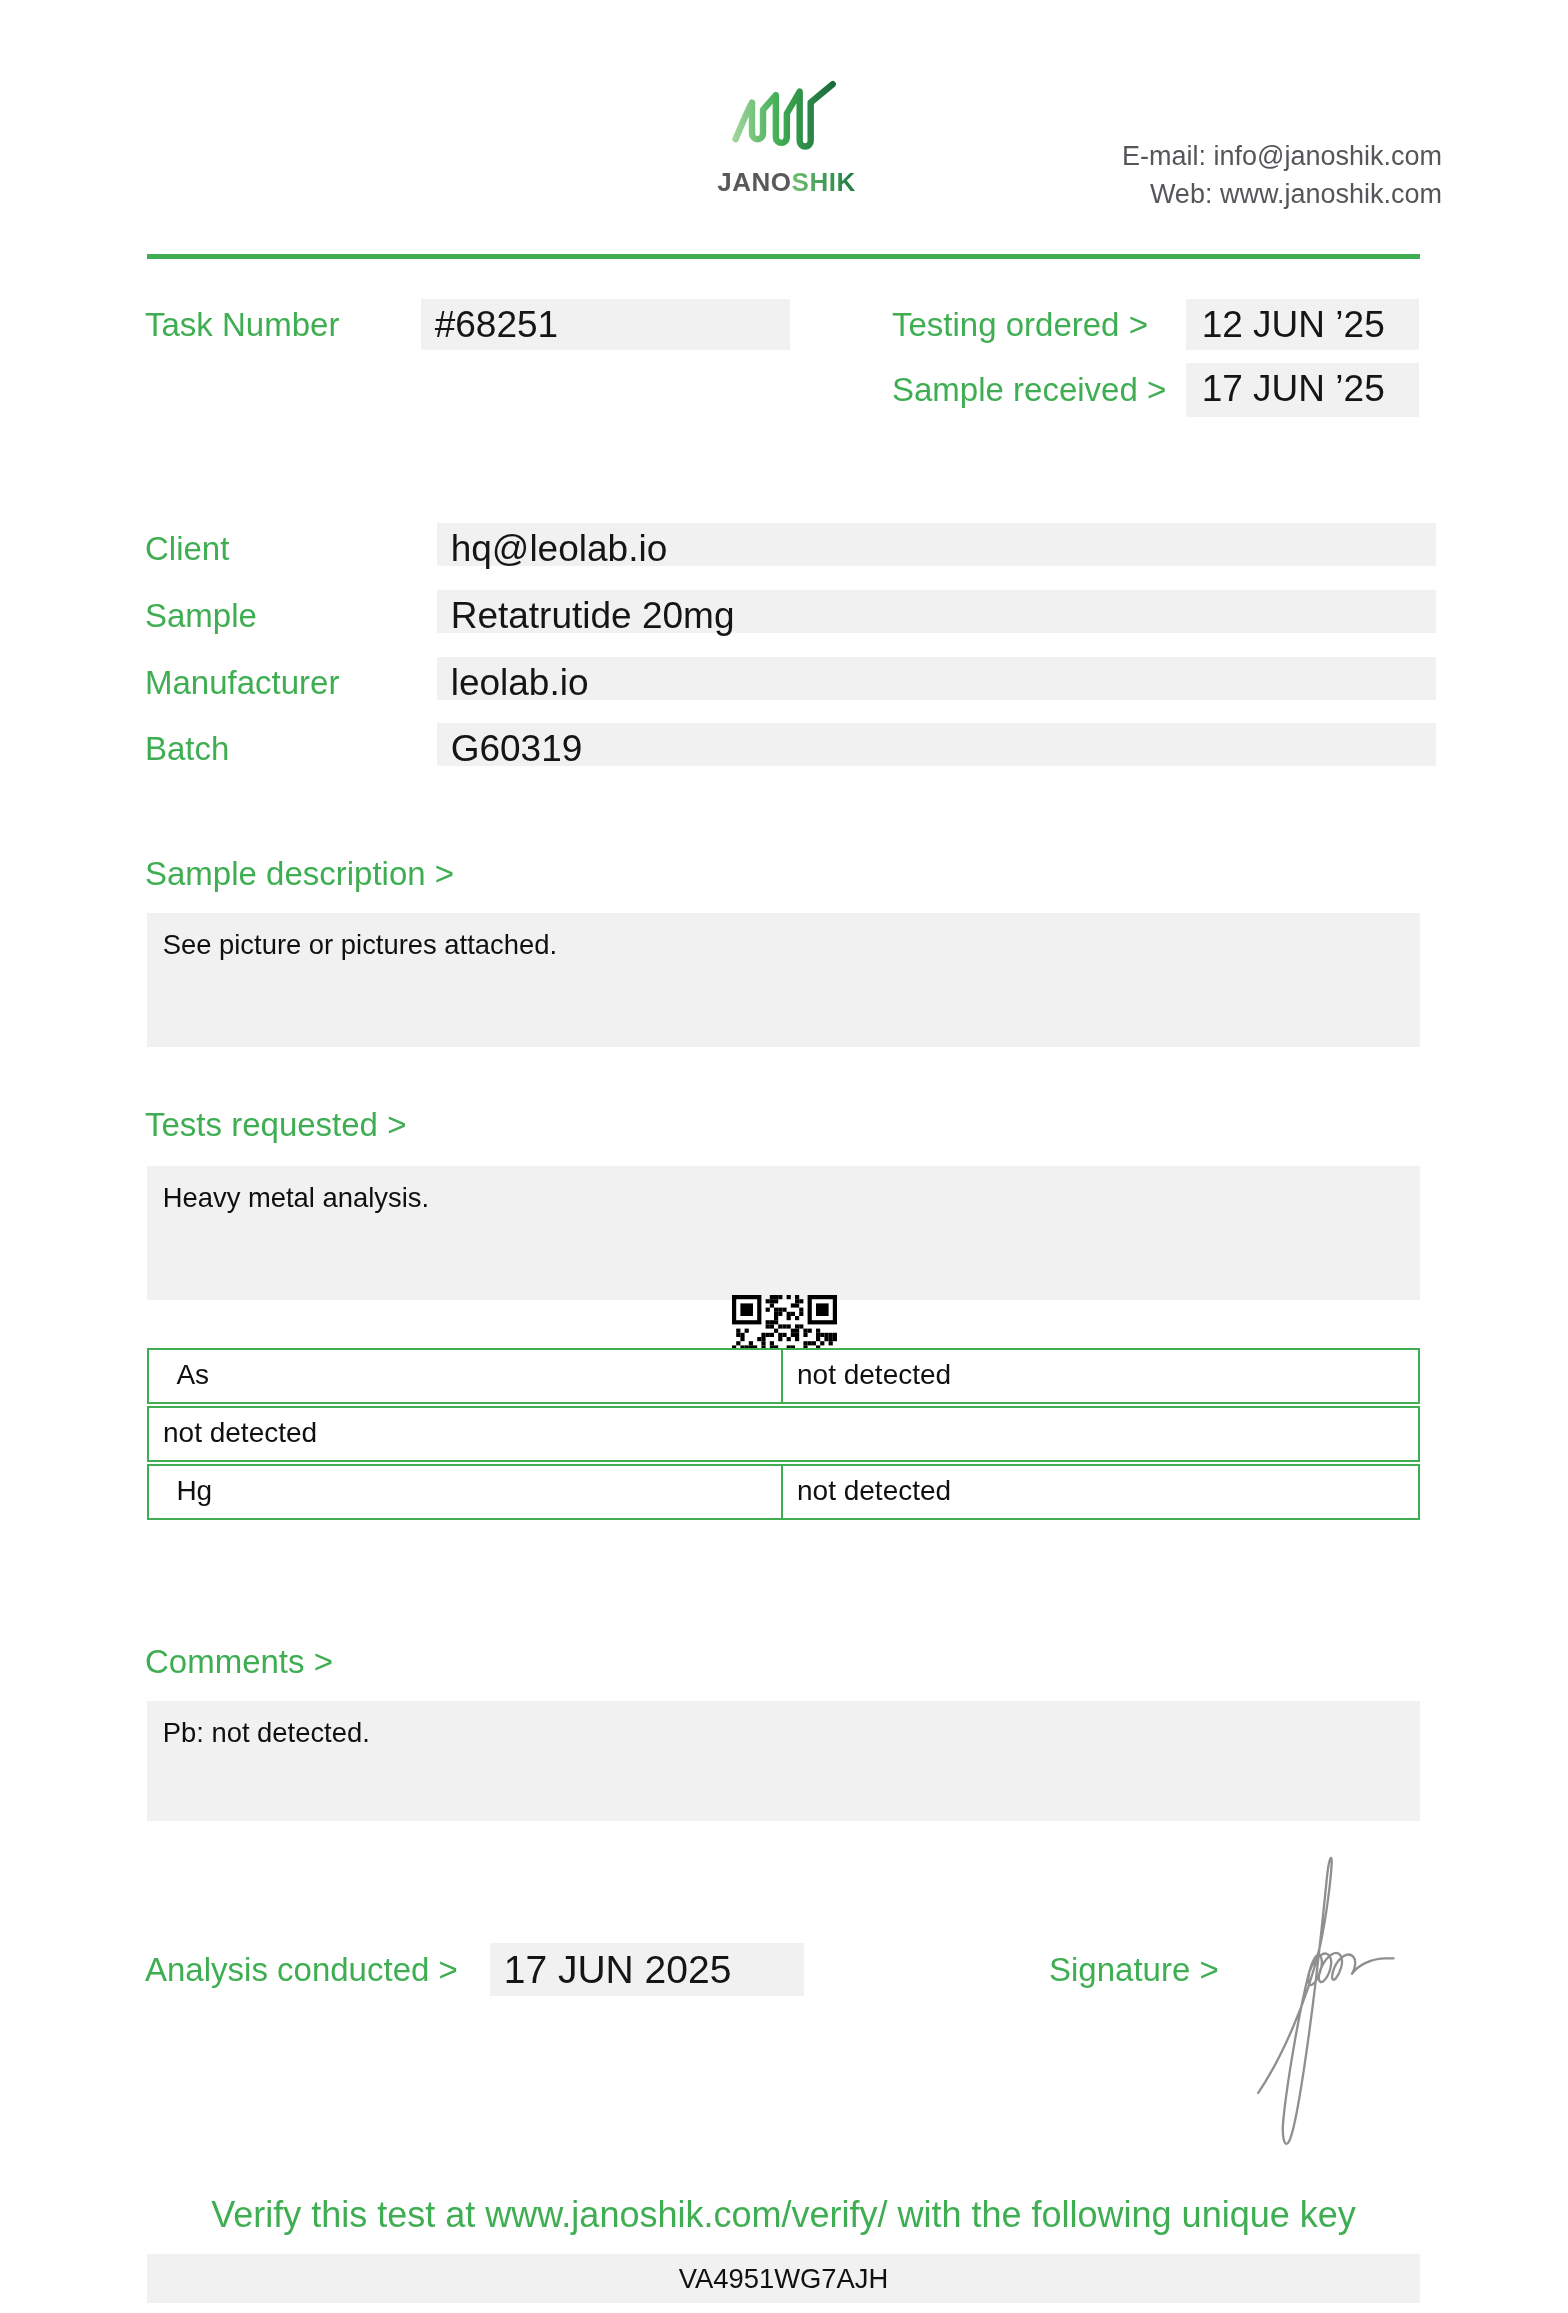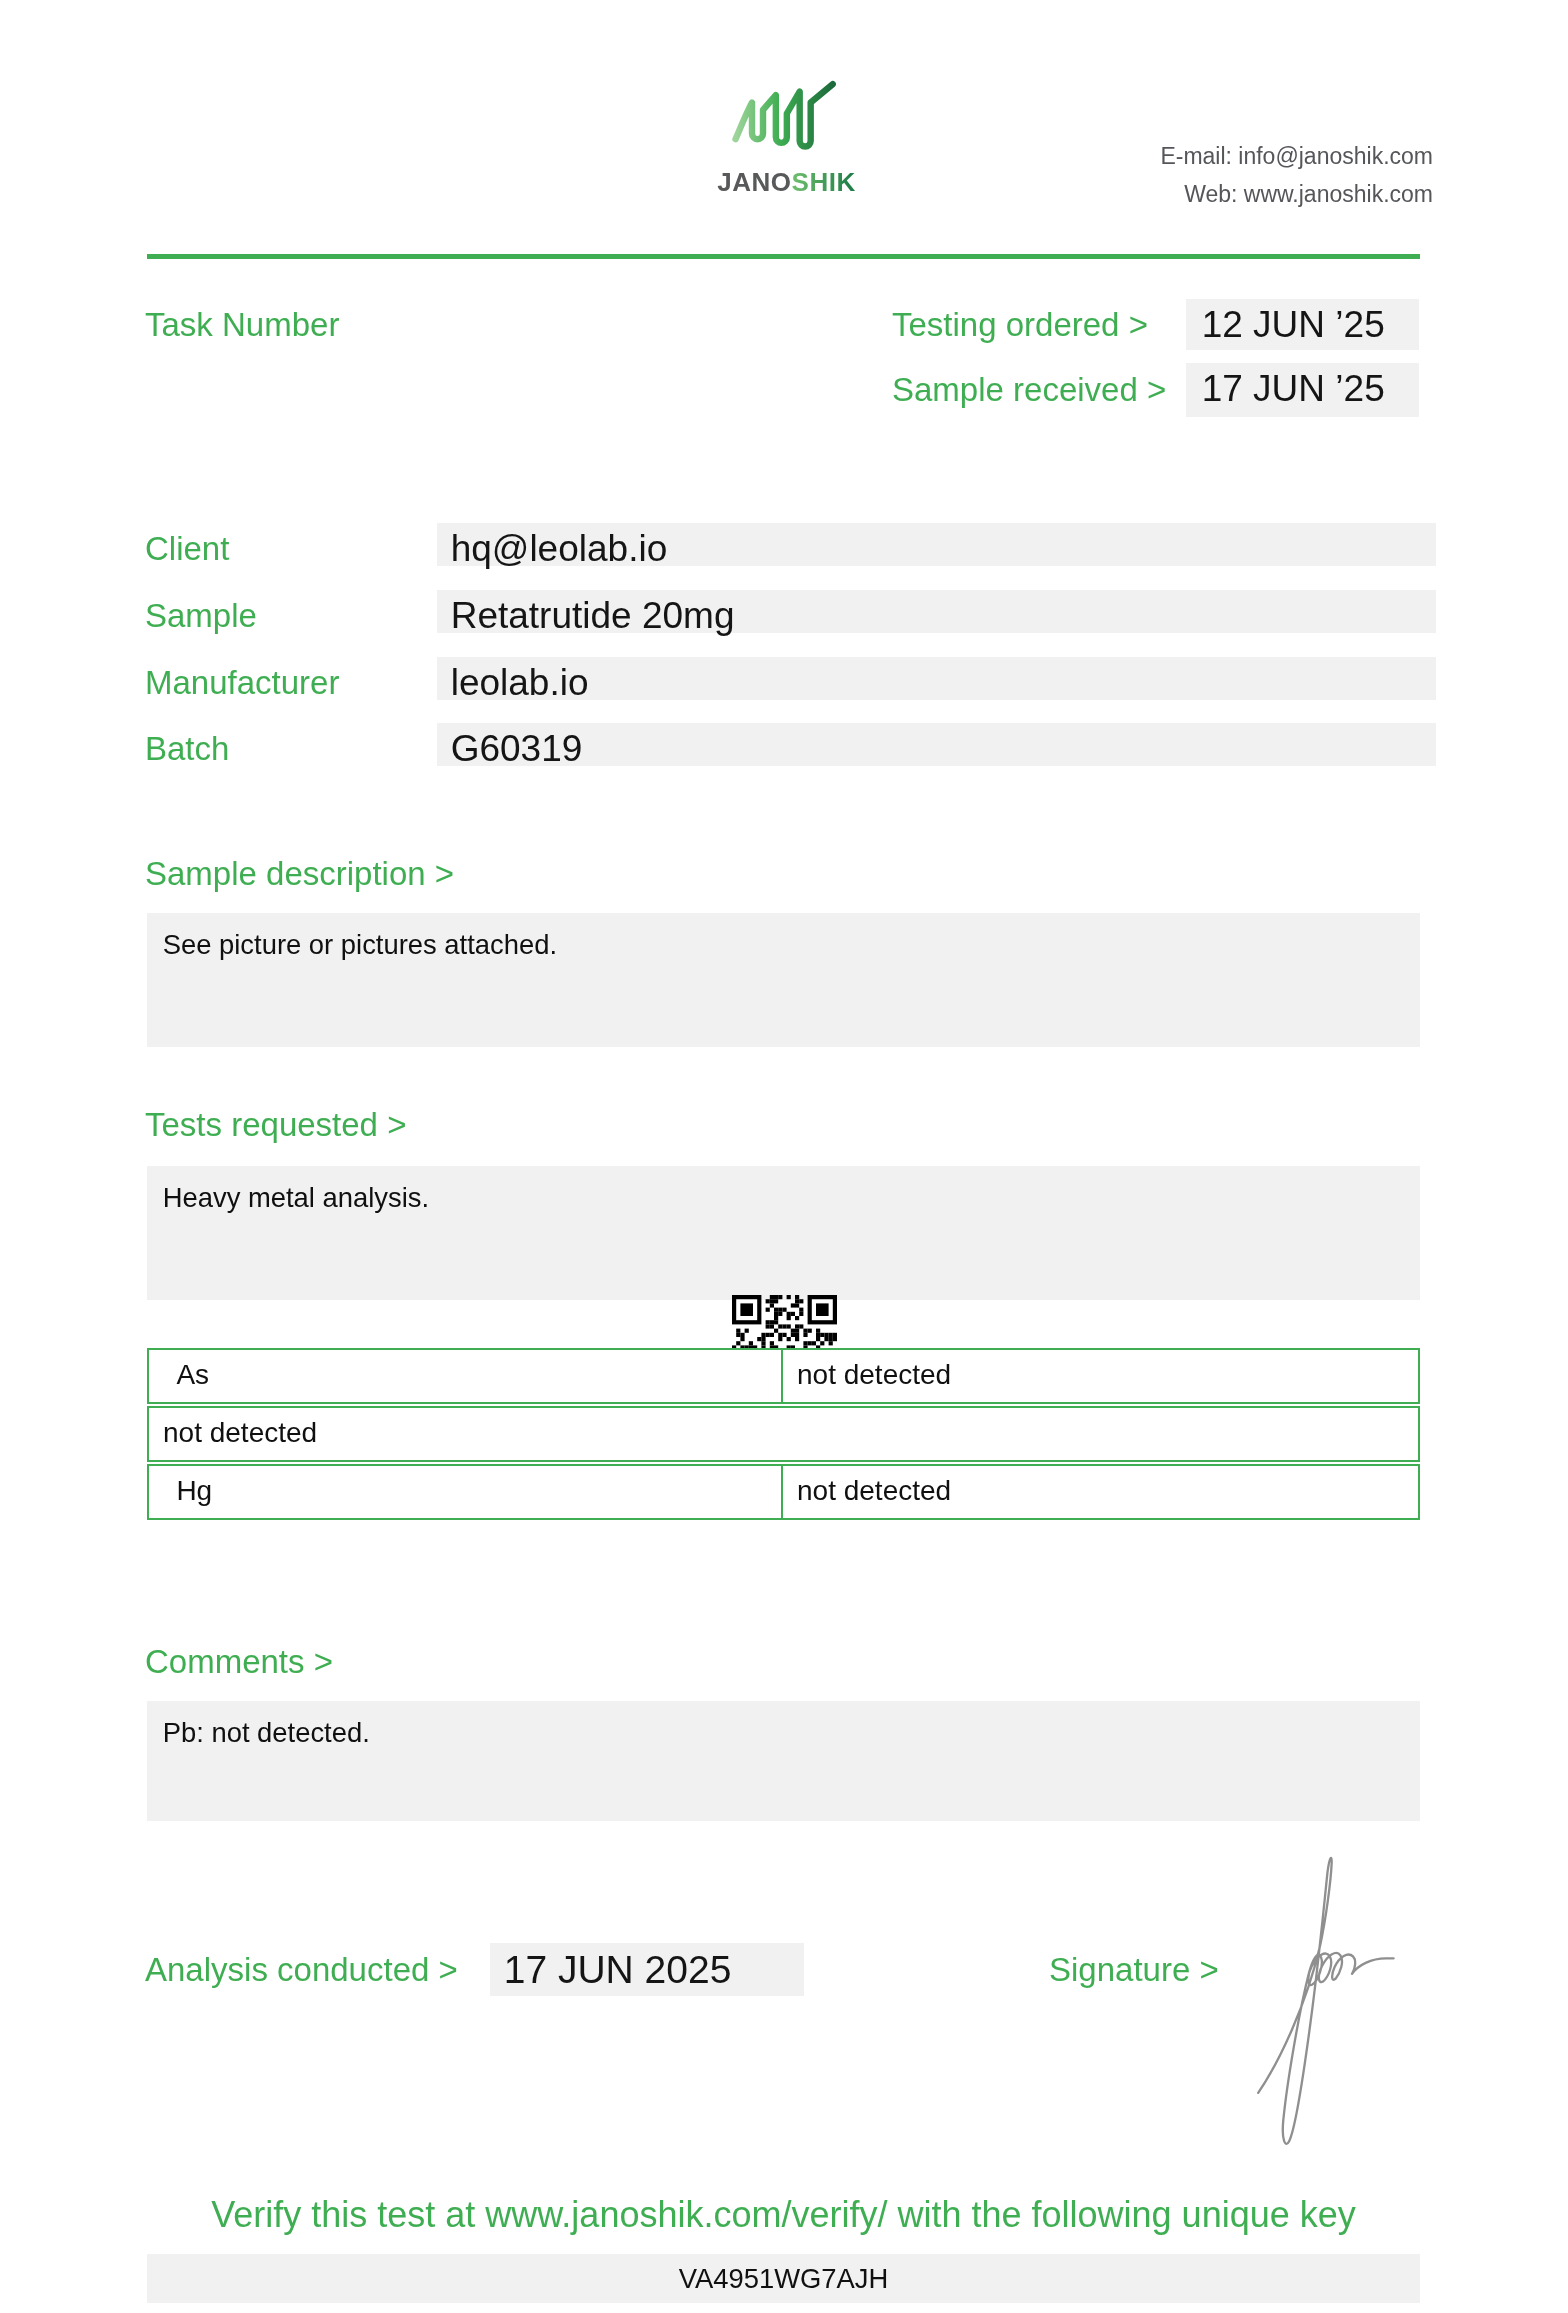--- a/index.html
+++ b/index.html
@@ -6,21 +6,21 @@
   #page{
     position:relative;width:1568px;height:2313px;background:#ffffff;overflow:hidden;
     font-family:"Liberation Sans","DejaVu Sans",sans-serif;color:#1b1b1b;
   }
   .abs{position:absolute;}
   
   .title{left:145px;top:149px;font-size:61px;font-weight:700;letter-spacing:1px;color:#3fae52;}
   .logo-icon{left:730px;top:80px;width:110px;height:78px;}
   .logo-text{left:676px;top:167px;width:221px;text-align:center;font-size:26px;font-weight:700;letter-spacing:0.5px;color:#58595b;white-space:nowrap;}
   .logo-text .shik{background:linear-gradient(90deg,#6fbf6e,#1a7a44);-webkit-background-clip:text;background-clip:text;color:#2f9a50;-webkit-text-fill-color:transparent;}
-  .contact{right:135px;top:137px;text-align:right;font-size:23px;line-height:38px;color:#55565a;}
+  .contact{right:126px;top:137px;text-align:right;font-size:27px;line-height:38px;color:#55565a;}
   .sep{left:147px;top:254px;width:1273px;height:4.9px;background:#3fae52;}
   
   .lbl{color:#3fae52;font-size:33px;white-space:nowrap;}
   .gbox{background:#f1f1f2;}
   .val{font-size:37px;color:#151515;white-space:nowrap;}
   .heading{color:#3fae52;font-size:33px;white-space:nowrap;}
   .boxtext{font-size:27.4px;color:#101010;}
   
   .task-label{left:145px;top:299px;line-height:51px;}
   .task-box{left:421px;top:299px;width:369px;height:51px;}
@@ -84,20 +84,23 @@
   </div>
 
   <div class="abs contact">
     <div><span>E-mail:</span> <span>info@janoshik.com</span></div>
     <div><span>Web:</span> <span>www.janoshik.com</span></div>
   </div>
 
   <div class="abs sep"></div>
 
   <div class="abs lbl task-label">Task Number</div>
+  <div class="abs gbox task-box">
+    <span class="val">#68251</span>
+  </div>
   <div class="abs lbl ordered-label">Testing ordered &gt;</div>
   <div class="abs gbox ordered-box">
     <span class="val">12 JUN ’25</span>
   </div>
   <div class="abs lbl received-label">Sample received &gt;</div>
   <div class="abs gbox received-box">
     <span class="val">17 JUN ’25</span>
   </div>
 
   <div class="abs lbl info-label r0">Client</div>

